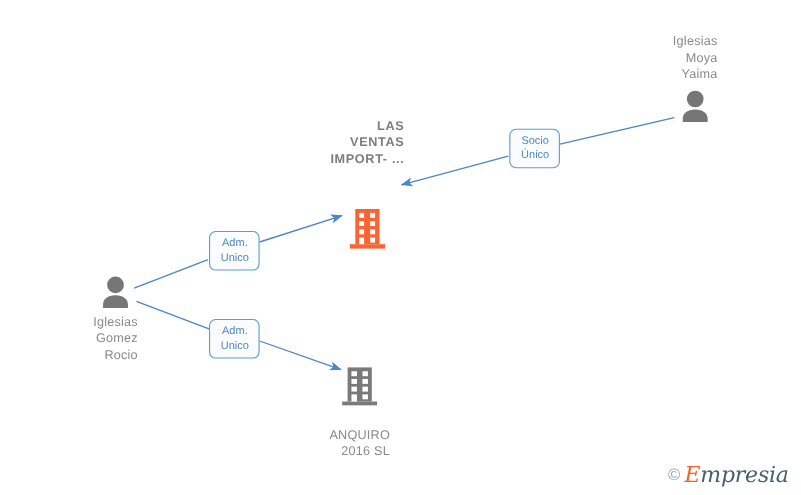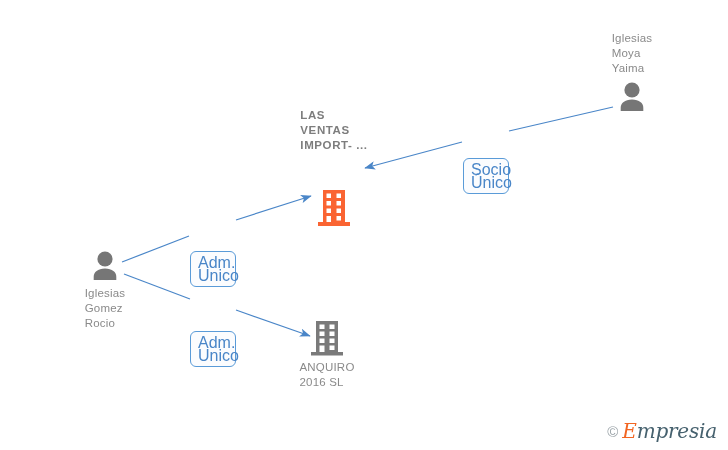--- a/index.html
+++ b/index.html
@@ -33,21 +33,21 @@
     display: flex;
     flex-direction: column;
     align-items: center;
     width: 120px;
     margin-left: -60px;   
   }
   .node-label {
     color: #8a8a8a;
     font-size: 11.5px;
     line-height: 15px;
-    text-align: left;
+    text-align: right;
     letter-spacing: .2px;
     white-space: pre-line;
   }
   .node-label.company {
     font-weight: bold;
     color: #7d7d7d;
     letter-spacing: .6px;
   }
   .node-label.below {
     margin-top: 4px;
@@ -60,26 +60,25 @@
   }
 
   
   .rel-label {
     position: absolute;
     box-sizing: border-box;
     border: 1px solid #5a9bd8;
     border-radius: 6px;
     background: #fbfcfe;
     color: #4a86c8;
-    font-size: 16px;
+    font-size: 10px;
     line-height: 13px;
     padding: 4px 6px 4px 7px;
     text-align: center;
     white-space: pre-line;
-    margin-top: 41px;
   }
 
   
   #watermark {
     position: absolute;
     right: 11px;
     bottom: 10px;
     display: flex;
     align-items: center;
     gap: 4px;
@@ -159,21 +158,21 @@
       <svg width="34" height="32" viewBox="0 0 34 32" aria-hidden="true">
         <circle cx="17" cy="9" r="7.6" fill="#767676"></circle>
         <path d="M17 18.5c-7.2 0-11.3 3.6-11.3 8.3V30h22.6v-3.2c0-4.7-4.1-8.3-11.3-8.3z" fill="#767676"></path>
       </svg>
     </div>
     <div class="node-label below">Iglesias
 Gomez
 Rocio</div>
   </div>
 
-  <div class="node" style="left:327px; top:320px;">
+  <div class="node" style="left:327px; top:333px;gap:16px;">
     <div class="icon-box">
       <svg width="32" height="36" viewBox="0 0 32 36" aria-hidden="true">
         <rect x="5" y="1" width="22" height="31" fill="#7a7a7a"></rect>
         <rect x="0" y="32" width="32" height="3.5" fill="#7a7a7a"></rect>
         <rect x="8.5" y="4.5" width="5" height="4.5" fill="#ffffff"></rect>
         <rect x="18.5" y="4.5" width="5" height="4.5" fill="#ffffff"></rect>
         <rect x="8.5" y="11.5" width="5" height="4.5" fill="#ffffff"></rect>
         <rect x="18.5" y="11.5" width="5" height="4.5" fill="#ffffff"></rect>
         <rect x="8.5" y="18.5" width="5" height="4.5" fill="#ffffff"></rect>
         <rect x="18.5" y="18.5" width="5" height="4.5" fill="#ffffff"></rect>

